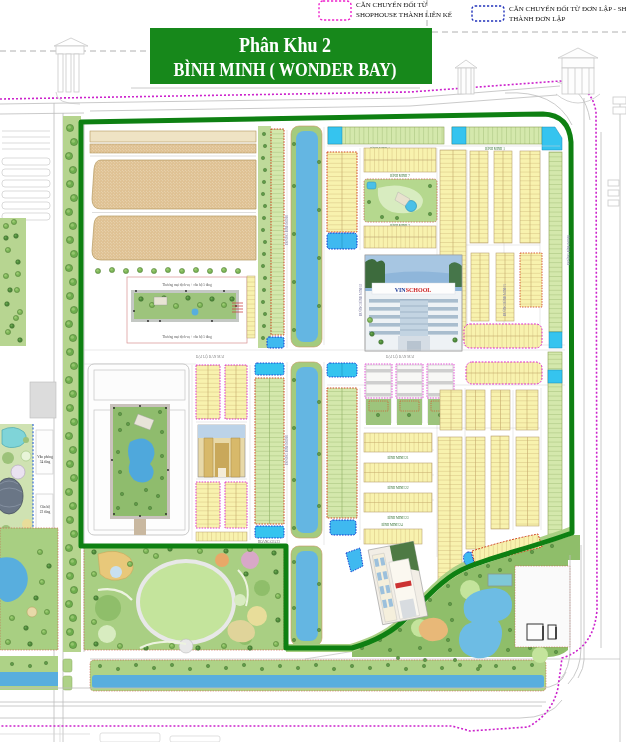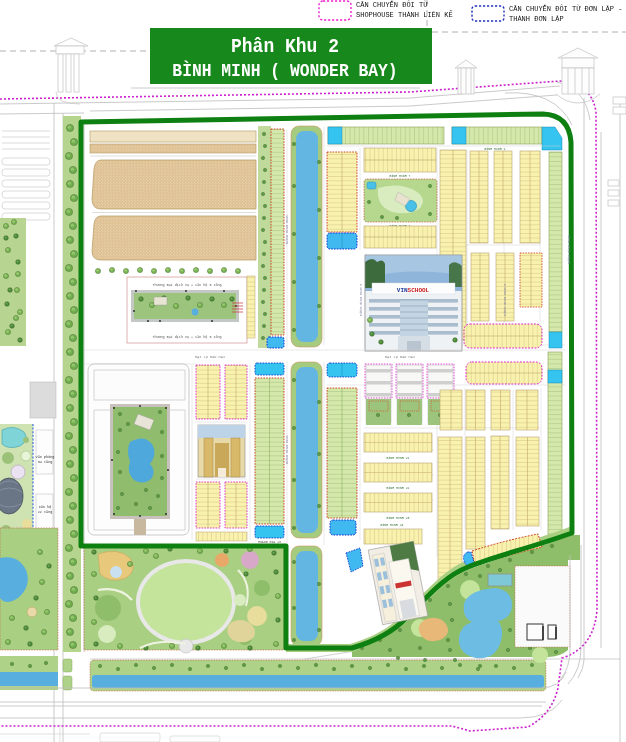--- a/index.html
+++ b/index.html
@@ -1,16 +1,16 @@
 <!DOCTYPE html>
 <html><head>
 <meta charset="utf-8">
 <style>
 html,body{margin:0;padding:0;background:#fff;}
-#wrap{position:relative;width:626px;height:742px;overflow:hidden;font-family:Liberation Mono, monospace;}
+#wrap{position:relative;width:626px;height:742px;overflow:hidden;font-family:Liberation Serif, serif;}
 svg{position:absolute;top:0;left:0;}
 </style>
 </head>
 <body>
 <div id="wrap">
 <svg width="626" height="742" viewBox="0 0 626 742">
 <defs>
 <pattern id="tan" width="3" height="3" patternUnits="userSpaceOnUse">
   <rect width="3" height="3" fill="#dfc193"></rect>
   <circle cx="0.8" cy="0.8" r="0.45" fill="#f3e8d0"></circle>

